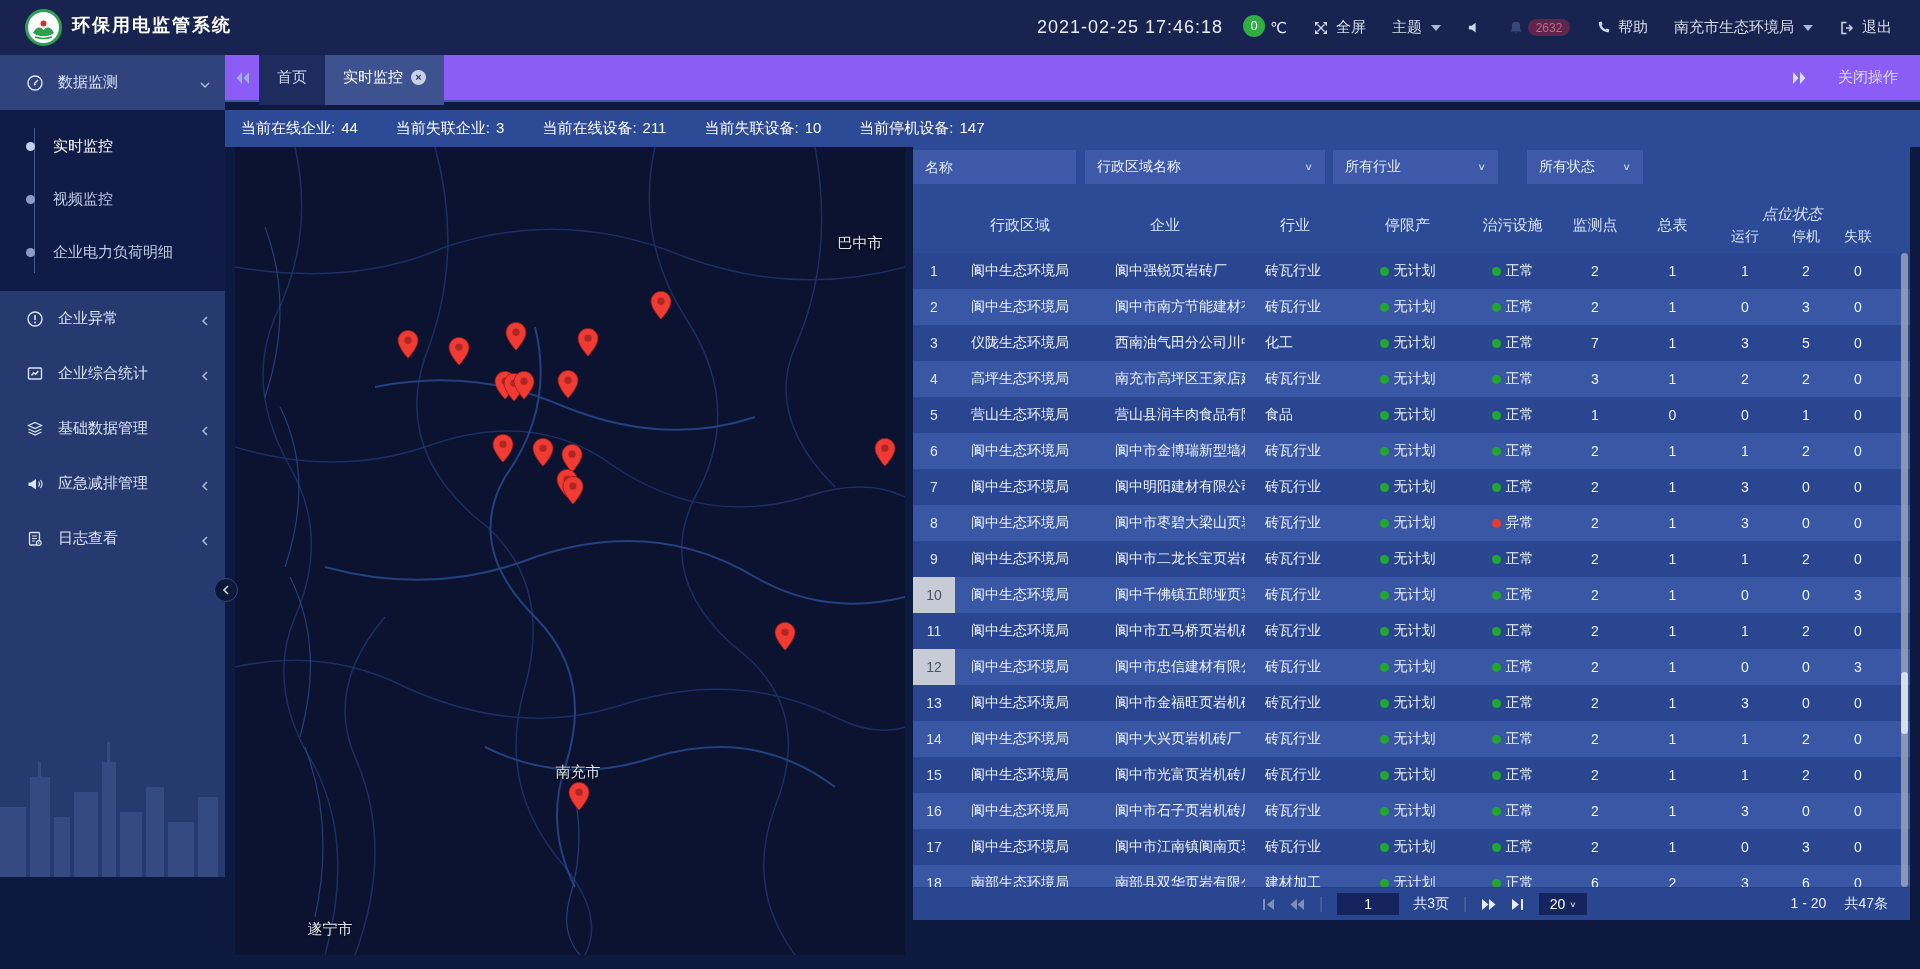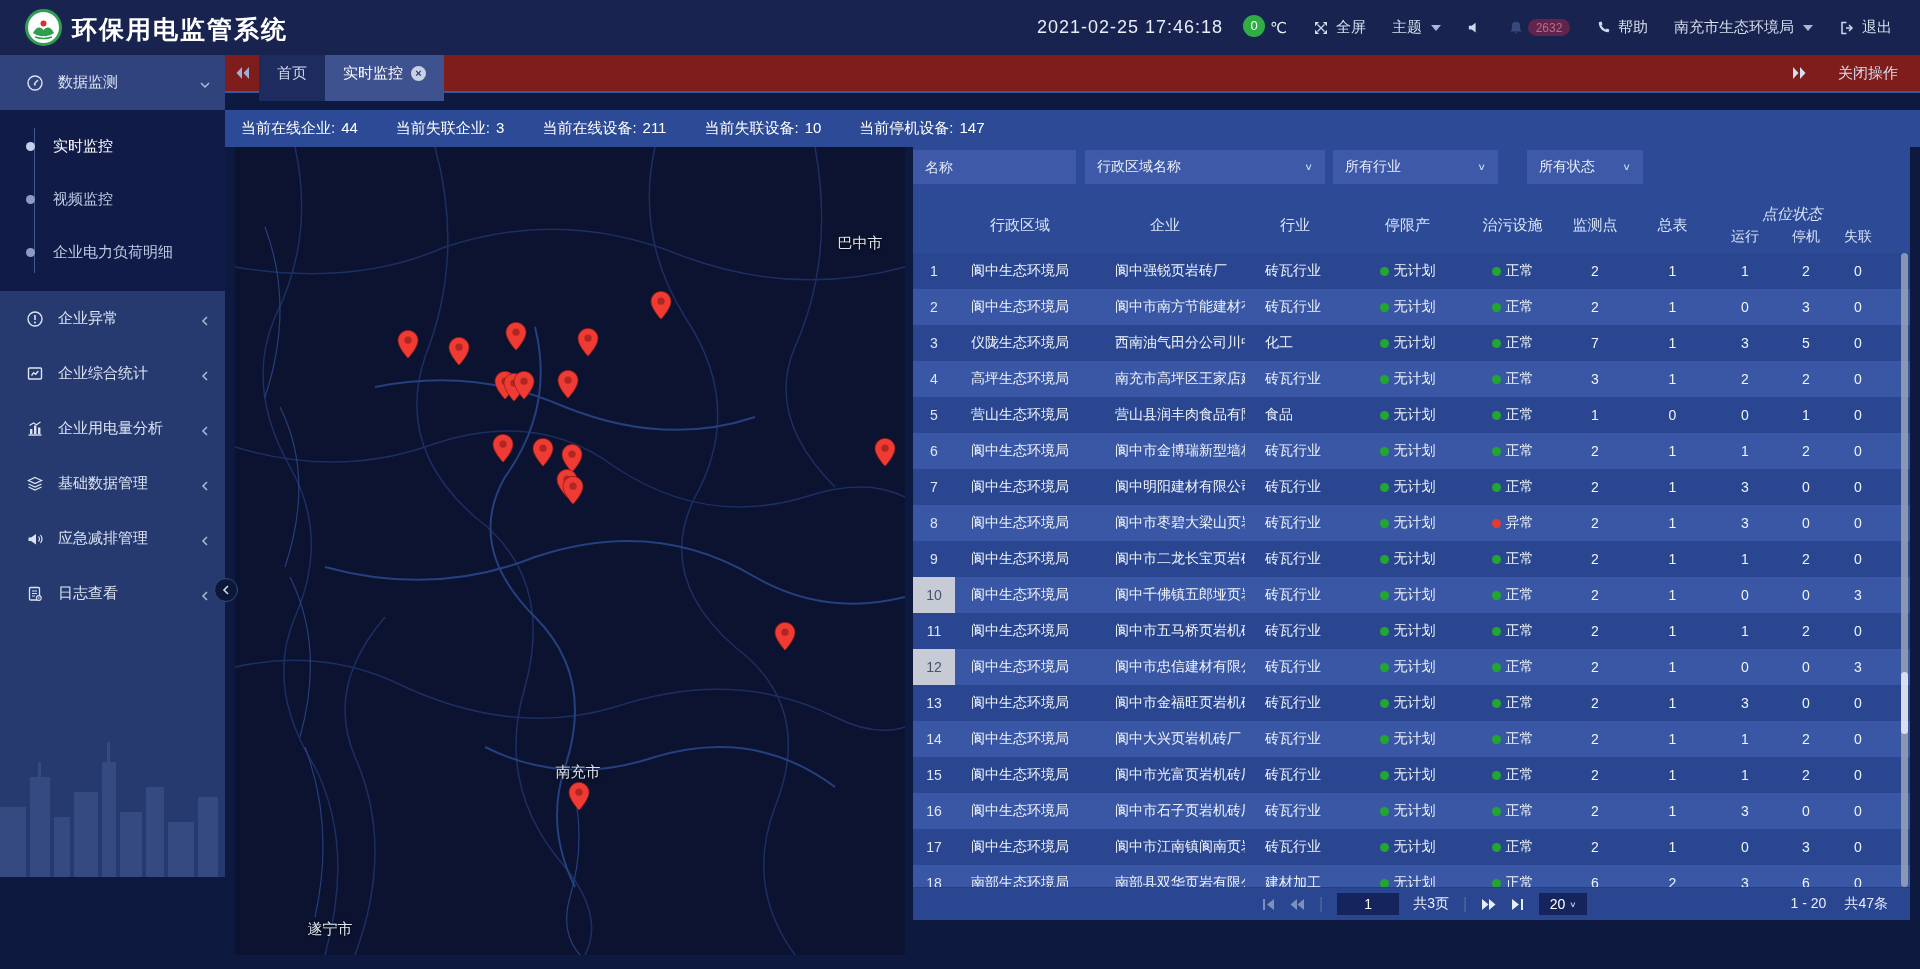--- a/index.html
+++ b/index.html
@@ -3,21 +3,21 @@
 <meta charset="utf-8">
 <style>
   * { margin:0; padding:0; box-sizing:border-box; }
   html,body { width:1920px; height:969px; overflow:hidden; }
   body { font-family:"Liberation Sans","DejaVu Sans",sans-serif; background:#0e1940; color:#e8eef9; }
   .app { position:relative; width:1920px; height:969px; }
 
   
   .top-header { position:absolute; left:0; top:0; width:1920px; height:55px; background:#18244f; display:flex; align-items:center; z-index:30; }
   .logo { position:absolute; left:25px; top:9px; width:37px; height:37px; }
-  .app-title { position:absolute; left:72px; top:13px; font-size:25px; font-weight:bold; letter-spacing:2px; color:#ffffff; }
+  .app-title { position:absolute; left:72px; top:13px; font-size:18px; font-weight:bold; letter-spacing:2px; color:#ffffff; }
   .hdr-right { position:absolute; right:0; top:0; height:55px; display:flex; align-items:center; gap:26px; padding-right:28px; font-size:15px; color:#d7deee; }
   .hdr-time { font-size:18px; color:#e8edf8; letter-spacing:1px; }
   .temp-wrap { display:flex; align-items:flex-start; gap:5px; margin-left:-6px; }
   .temp-badge { width:22px; height:22px; border-radius:50%; background:#2fae44; color:#fff; font-size:13px; display:flex; align-items:center; justify-content:center; margin-top:-4px; }
   .temp-unit { font-size:15px; color:#e8edf8; }
   .hdr-item { display:flex; align-items:center; gap:7px; cursor:pointer; white-space:nowrap; }
   .hdr-item svg { display:block; }
   .caret-down { display:inline-block; width:0; height:0; border-left:5px solid transparent; border-right:5px solid transparent; border-top:6px solid #aab8d8; margin-left:2px; }
   .bell-wrap { display:flex; align-items:center; gap:4px; opacity:.95; }
   .notif-pill { min-width:42px; height:17px; border-radius:9px; background:rgba(125,38,77,.75); color:#c56f87; font-size:12px; display:flex; align-items:center; justify-content:center; padding:0 7px; }
@@ -34,21 +34,21 @@
   .sub-item { height:53px; display:flex; align-items:center; padding-left:26px; cursor:pointer; color:#bfcbe6; font-size:15px; position:relative; }
   .sub-item .dot { width:9px; height:9px; border-radius:50%; background:#8d9cc4; margin-right:18px; position:relative; z-index:2; }
   .sub-item.active { color:#ffffff; }
   .sub-item.active .dot { background:#c3cfec; }
   .skyline { position:absolute; left:0; bottom:0; width:225px; height:160px; opacity:.16; }
 
   
   .collapse-handle { position:absolute; left:214px; top:578px; width:24px; height:24px; border-radius:50%; background:#0d1838; border:1px solid #33477f; color:#cfd9ee; display:flex; align-items:center; justify-content:center; font-size:12px; z-index:40; cursor:pointer; }
 
   
-  .tabbar { position:absolute; left:225px; top:55px; width:1695px; height:38px; background:#7f1d1d; border-bottom:2px solid #3a57a5; display:flex; align-items:center; z-index:10; }
+  .tabbar { position:absolute; left:225px; top:55px; width:1695px; height:47px; background:#8b5cf6; border-bottom:2px solid #3a57a5; display:flex; align-items:center; z-index:10; }
   .tab-nav-btn { width:34px; display:flex; justify-content:center; align-items:center; cursor:pointer; }
   .tab { height:55px; display:flex; align-items:center; padding:0 18px; font-size:15px; color:#cfd8ec; cursor:pointer; gap:8px; }
   .tab.inactive { background:#1d2b5e; }
   .tab.active { background:#3e5290; color:#ffffff; }
   .tab-close { width:15px; height:15px; border-radius:50%; background:#c9d2e4; color:#2b3c6e; font-size:11px; line-height:15px; text-align:center; font-weight:bold; }
   .tabbar-right { margin-left:auto; display:flex; align-items:center; gap:22px; padding-right:22px; font-size:15px; color:#d7deee; }
 
   
   .statsbar { position:absolute; left:225px; top:110px; width:1695px; height:37px; background:#2c4a96; display:flex; align-items:center; gap:38px; padding-left:16px; font-size:15px; color:#ffffff; z-index:5; }
   .stat-item { white-space:nowrap; }
@@ -220,33 +220,20 @@
               <rect x="2.5" y="3" width="13" height="11" rx="1" fill="none" stroke="#dbe3f3" stroke-width="1.4"></rect>
               <path d="M5.5 10.5l2.2-2.8 2 1.6 2.6-3.3" fill="none" stroke="#dbe3f3" stroke-width="1.4"></path>
             </svg></span>
           <span class="g-label">企业综合统计</span>
           <span class="g-arrow"><svg width="12" height="12" viewBox="0 0 12 12">
               <path d="M8 2L4 6l4 4" fill="none" stroke="#cfd9ee" stroke-width="1.5"></path>
             </svg></span>
         </div>
         <div class="side-group">
           <span class="g-icon"><svg width="18" height="18" viewBox="0 0 18 18">
-              <path d="M2.5 15h13" stroke="#dbe3f3" stroke-width="1.4"></path>
-              <rect x="4" y="9" width="2.4" height="5" fill="#dbe3f3"></rect>
-              <rect x="8" y="5.5" width="2.4" height="8.5" fill="#dbe3f3"></rect>
-              <rect x="12" y="7.5" width="2.4" height="6.5" fill="#dbe3f3"></rect>
-              <path d="M3.5 5.5l4-2.5 3 1.8 4-2.8" fill="none" stroke="#dbe3f3" stroke-width="1.2"></path>
-            </svg></span>
-          <span class="g-label">企业用电量分析</span>
-          <span class="g-arrow"><svg width="12" height="12" viewBox="0 0 12 12">
-              <path d="M8 2L4 6l4 4" fill="none" stroke="#cfd9ee" stroke-width="1.5"></path>
-            </svg></span>
-        </div>
-        <div class="side-group">
-          <span class="g-icon"><svg width="18" height="18" viewBox="0 0 18 18">
               <path d="M9 2.5l6.5 3L9 8.5l-6.5-3z" fill="none" stroke="#dbe3f3" stroke-width="1.3"></path>
               <path d="M2.5 9L9 12l6.5-3" fill="none" stroke="#dbe3f3" stroke-width="1.3"></path>
               <path d="M2.5 12L9 15l6.5-3" fill="none" stroke="#dbe3f3" stroke-width="1.3"></path>
             </svg></span>
           <span class="g-label">基础数据管理</span>
           <span class="g-arrow"><svg width="12" height="12" viewBox="0 0 12 12">
               <path d="M8 2L4 6l4 4" fill="none" stroke="#cfd9ee" stroke-width="1.5"></path>
             </svg></span>
         </div>
         <div class="side-group">

